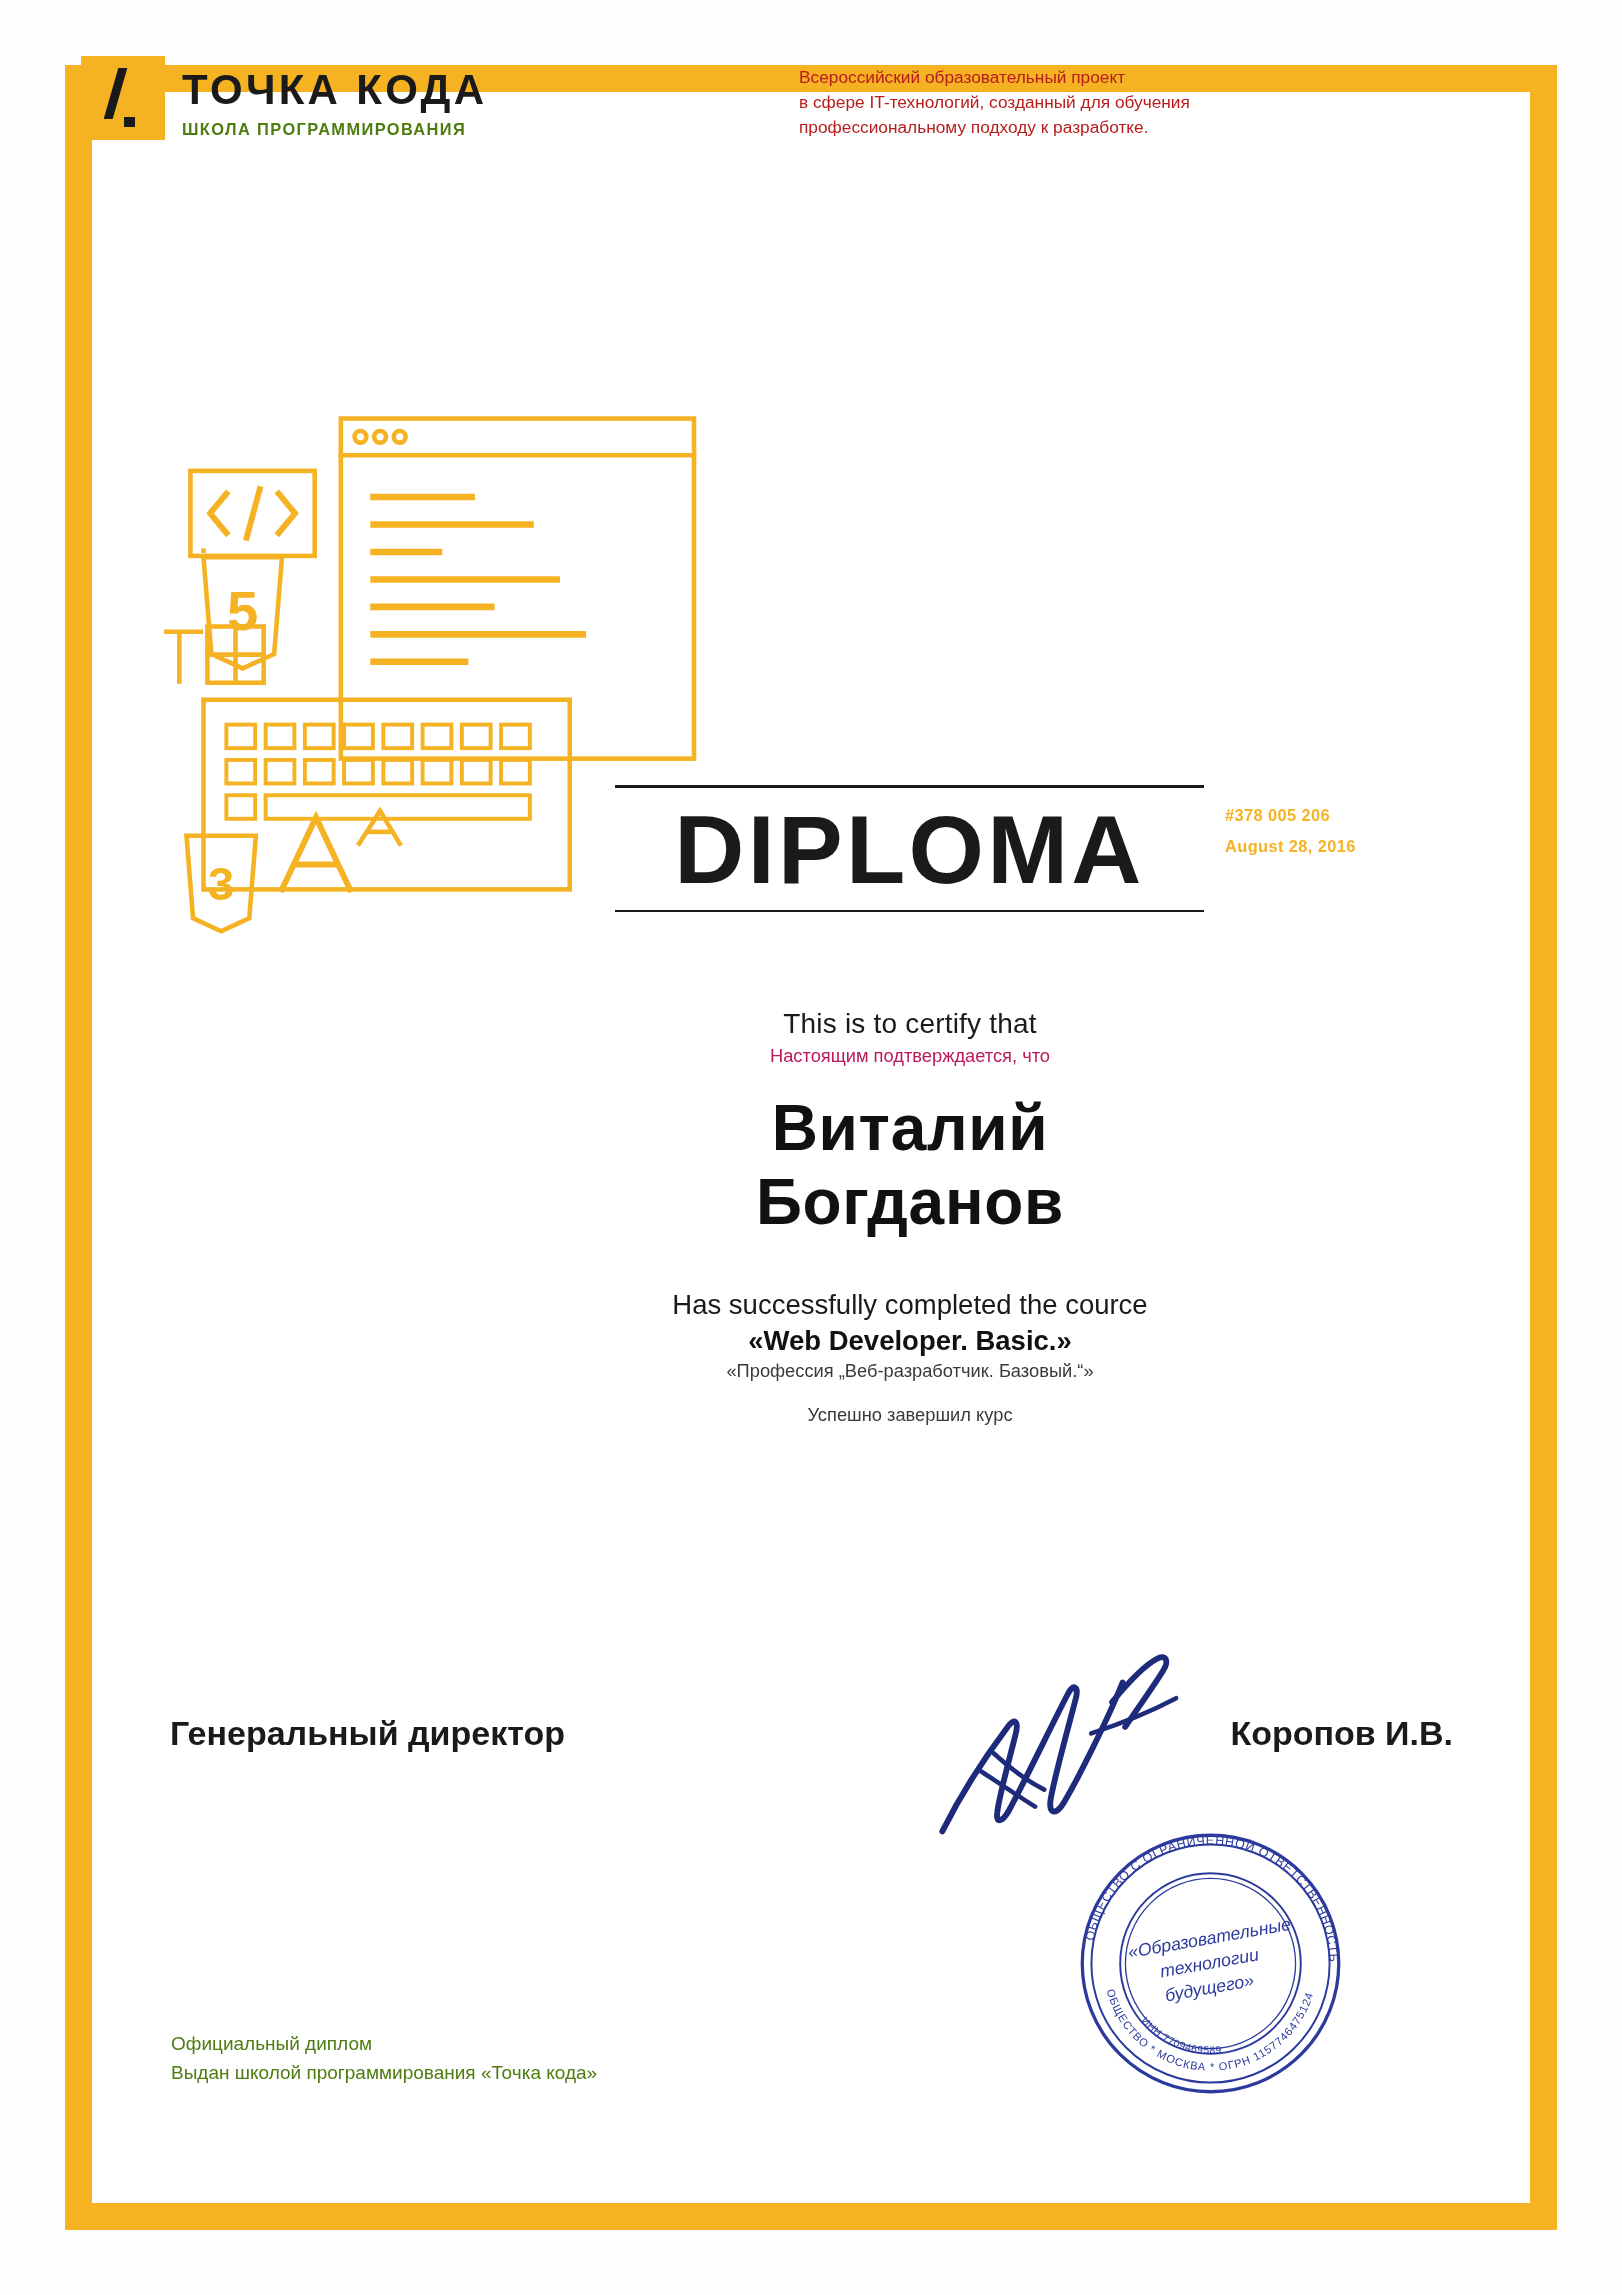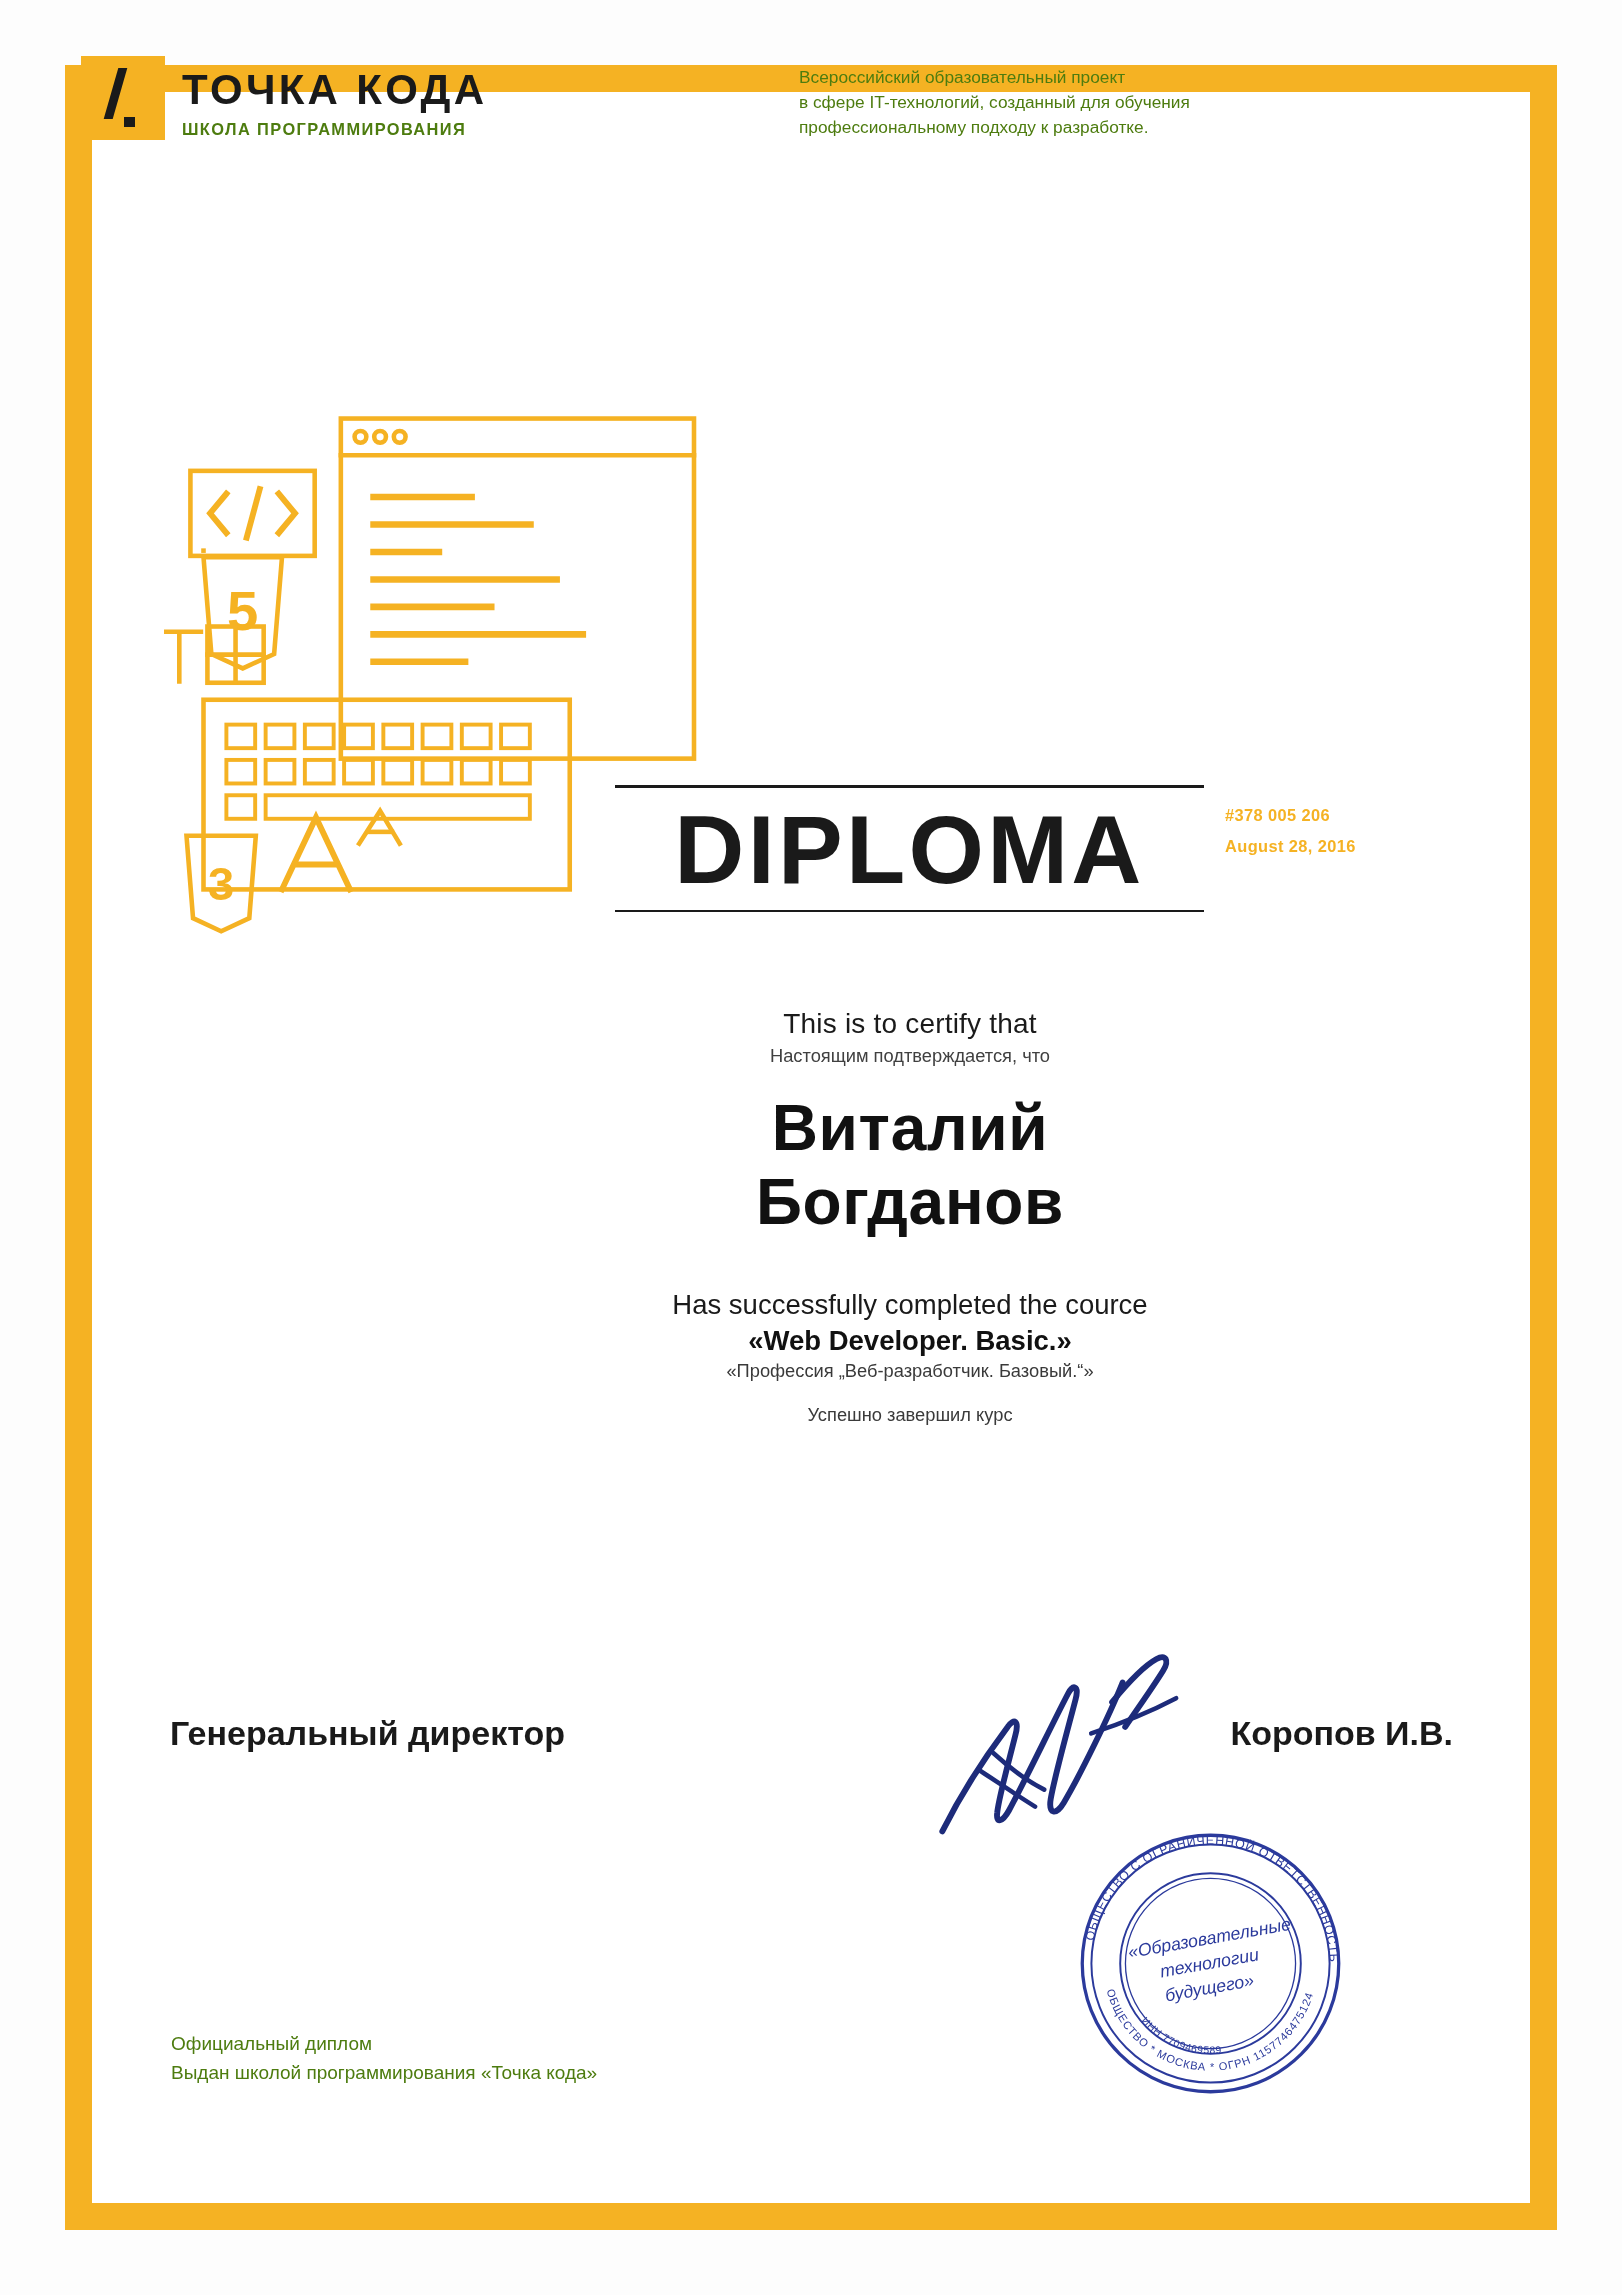--- a/index.html
+++ b/index.html
@@ -93,21 +93,21 @@
     color: #4d7c0f;
     margin-top: 9.2px;
     white-space: nowrap;
   }
   .header-desc {
     position: absolute;
     left: 718px;
     top: 9.2px;
     font-size: 17.3px;
     line-height: 1.45;
-    color: #4d7c0f;
+    color: #b91c1c;
     width: 589px;
   }
   .header-desc div { white-space: nowrap; }
 
   
   .illustration {
     position: absolute;
     left: 164px;
     top: 412px;
     width: 733px;
@@ -155,21 +155,21 @@
     width: 916px;
     text-align: center;
   }
   .certify-en {
     font-size: 28px;
     color: #1a1a1a;
     letter-spacing: 0.2px;
   }
   .certify-ru {
     font-size: 18.3px;
-    color: #404040;
+    color: #be185d;
     margin-top: 5.2px;
   }
 
   .recipient {
     position: absolute;
     left: 452px;
     top: 1091px;
     width: 916px;
     text-align: center;
     font-size: 64px;

